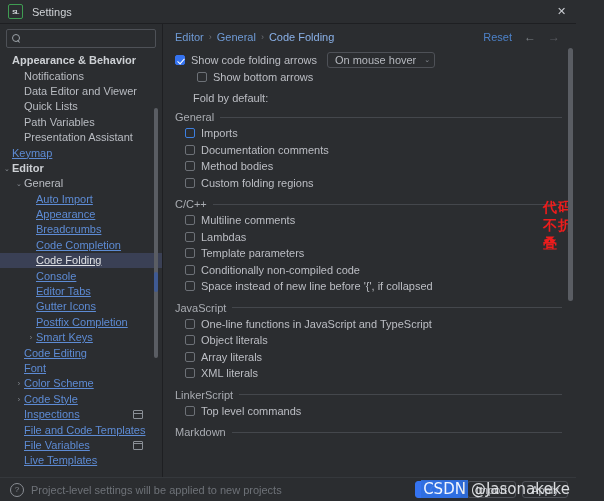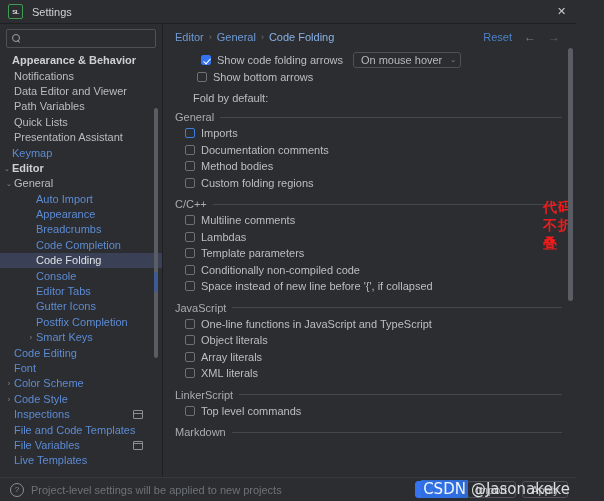--- a/index.html
+++ b/index.html
@@ -34,46 +34,46 @@
   .search-input{flex:1;background:transparent;border:0;outline:none;color:#bcbec4;font-size:11px;
                 font-family:"Liberation Sans",sans-serif;padding-left:3px;}
 
   .tree{flex:1;overflow:hidden;position:relative;padding-top:1px;}
   .node{height:15.4px;display:flex;align-items:center;white-space:nowrap;position:relative;cursor:default;}
   .node .arrow{width:10px;text-align:center;font-size:7px;color:#8b9097;flex:0 0 auto;line-height:1;}
   .node .lbl{font-size:11px;line-height:1;}
   .node.sel{background:#3a4055;}
   .node.sel .lbl{color:#dfe1e5;}
   .lvl0{padding-left:2px;}
-  .lvl1{padding-left:4px;}
+  .lvl1{padding-left:14px;}
   .lvl2{padding-left:26px;}
   .c-head{color:#cdd0d4;font-weight:bold;}
   .c-norm{color:#b9bcc2;}
-  .c-blue{color:#5d8bd4;}
+  .c-blue{color:#5d8bd4;text-decoration:underline;}
   .mini-ico{position:absolute;right:19px;width:8px;height:7px;border:1px solid #8b9097;border-radius:1px;}
   .mini-ico::after{content:"";position:absolute;left:0;right:0;top:1.5px;height:1px;background:#8b9097;}
 
   .lsb{position:absolute;right:4px;top:84px;width:4px;height:250px;background:#5a5d63;border-radius:2px;}
   .lsb-hl{position:absolute;right:4px;top:248px;width:4px;height:20px;background:#3f5a93;border-radius:2px;}
 
   
   .right{flex:1;background:#2b2d30;display:flex;flex-direction:column;min-width:0;position:relative;border-left:1px solid #1e1f22;}
   .crumbs{height:26px;min-height:26px;display:flex;align-items:center;padding:0 8px 0 12px;}
   .crumb{font-size:11px;color:#6f9bd6;}
   .crumb.cur{color:#8ab1e8;}
   .crumb-sep{margin:0 5px;color:#6d7075;font-size:9px;}
   .crumb-right{margin-left:auto;display:flex;align-items:center;gap:12px;padding-right:8px;}
   .reset-link{color:#4d82c9;font-size:11px;}
   .nav-arrow{font-size:12px;color:#7d8187;line-height:1;}
   .nav-arrow.dim{color:#5a5d62;}
 
   .panel{flex:1;overflow:hidden;padding:0 14px 0 12px;position:relative;}
 
   .row{display:flex;align-items:center;height:16.5px;}
-  .row.top{margin-top:2px;margin-left:26px;}
+  .row.top{margin-top:2px;}
   .cb{width:10px;height:10px;border:1px solid #6d7177;border-radius:2px;background:#2b2d30;flex:0 0 auto;position:relative;box-sizing:border-box;}
   .cb.checked{background:#3573f0;border-color:#3573f0;}
   .cb.checked::after{content:"";position:absolute;left:2.6px;top:0.6px;width:3px;height:6px;border:solid #fff;border-width:0 1.6px 1.6px 0;transform:rotate(42deg);}
   .cb.focus{border:1.5px solid #3d7fe0;}
   .cb-lbl{margin-left:6px;font-size:11px;color:#bcbec4;}
   .ind2{margin-left:22px;}
 
   .combo{margin-left:10px;height:16px;min-width:102px;background:#2b2d30;border:1px solid #4e5157;border-radius:3px;
          display:flex;align-items:center;padding:0 4px 0 7px;box-sizing:border-box;}
   .combo-val{font-size:11px;color:#b6b9bf;flex:1;}
@@ -138,25 +138,25 @@
           <div class="node lvl1">
             <span class="arrow"></span>
             <span class="lbl c-norm">Notifications</span>
           </div>
           <div class="node lvl1">
             <span class="arrow"></span>
             <span class="lbl c-norm">Data Editor and Viewer</span>
           </div>
           <div class="node lvl1">
             <span class="arrow"></span>
+            <span class="lbl c-norm">Quick Lists</span>
+          </div>
+          <div class="node lvl1">
+            <span class="arrow"></span>
             <span class="lbl c-norm">Path Variables</span>
-          </div>
-          <div class="node lvl1">
-            <span class="arrow"></span>
-            <span class="lbl c-norm">Quick Lists</span>
           </div>
           <div class="node lvl1">
             <span class="arrow"></span>
             <span class="lbl c-norm">Presentation Assistant</span>
           </div>
           <div class="node lvl0">
             <span class="arrow"></span>
             <span class="lbl c-blue">Keymap</span>
           </div>
           <div class="node lvl0">

